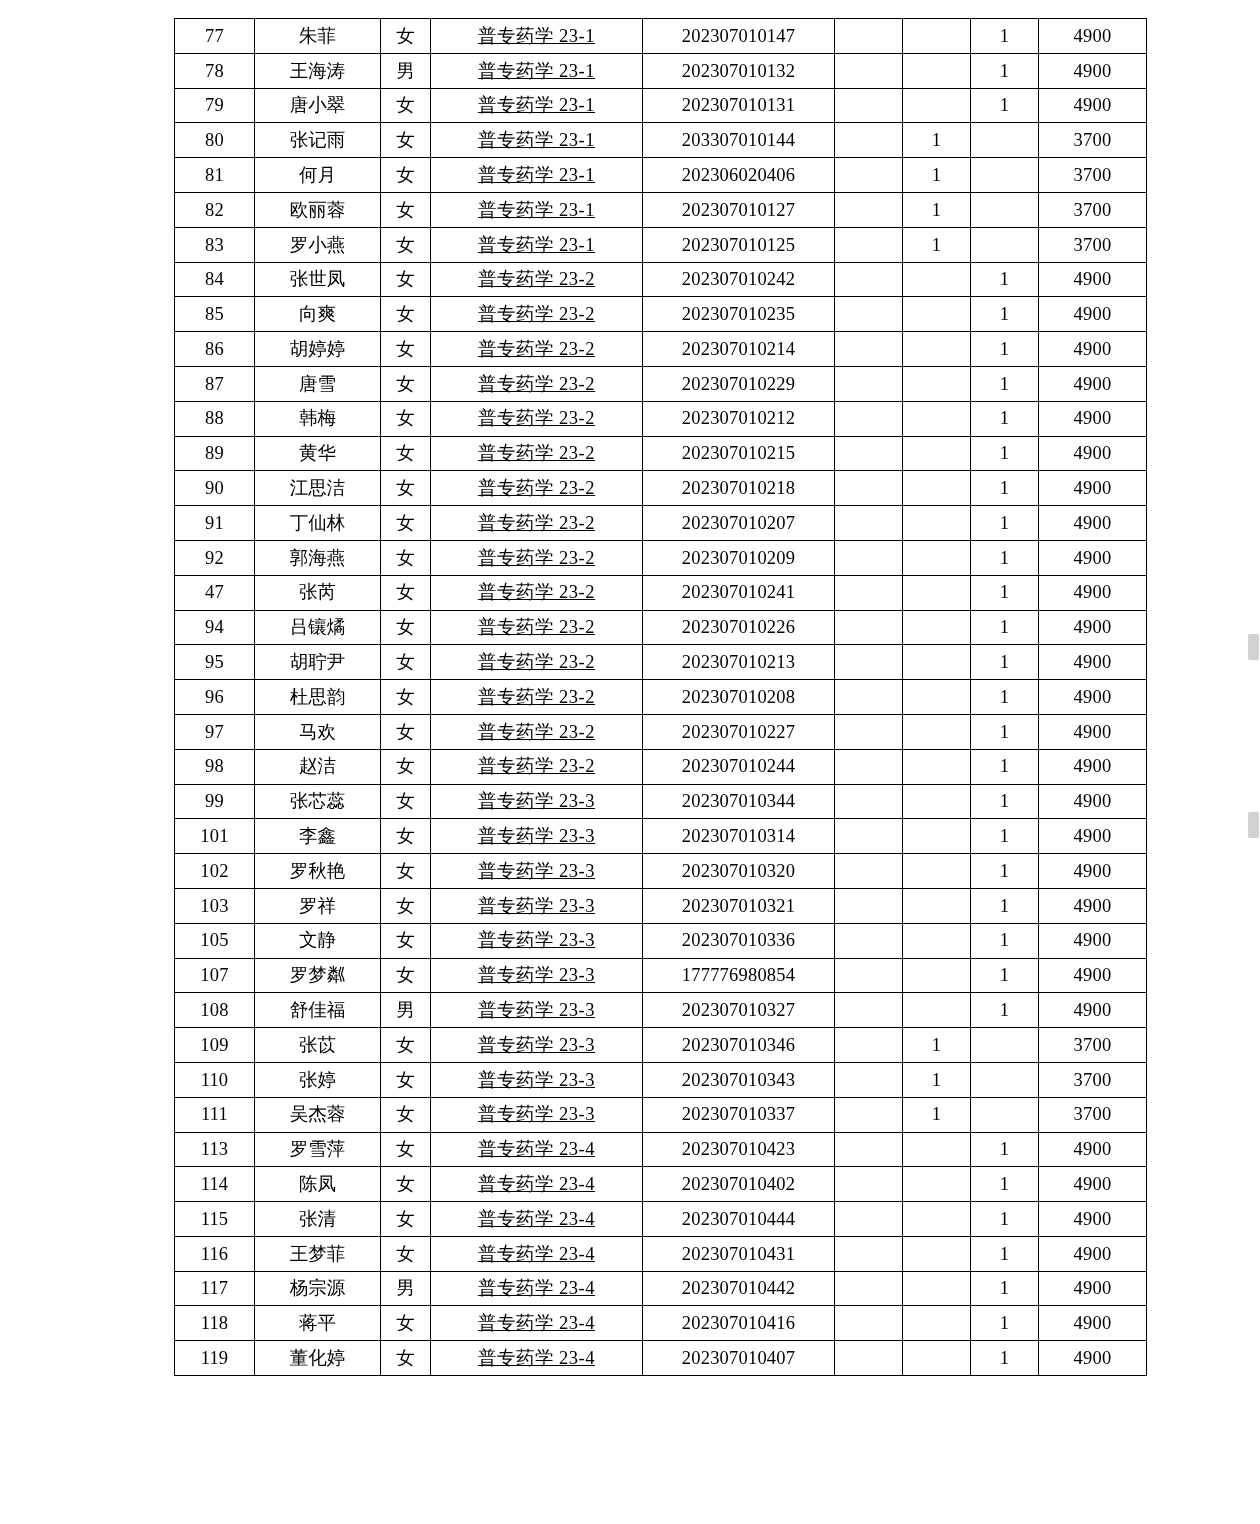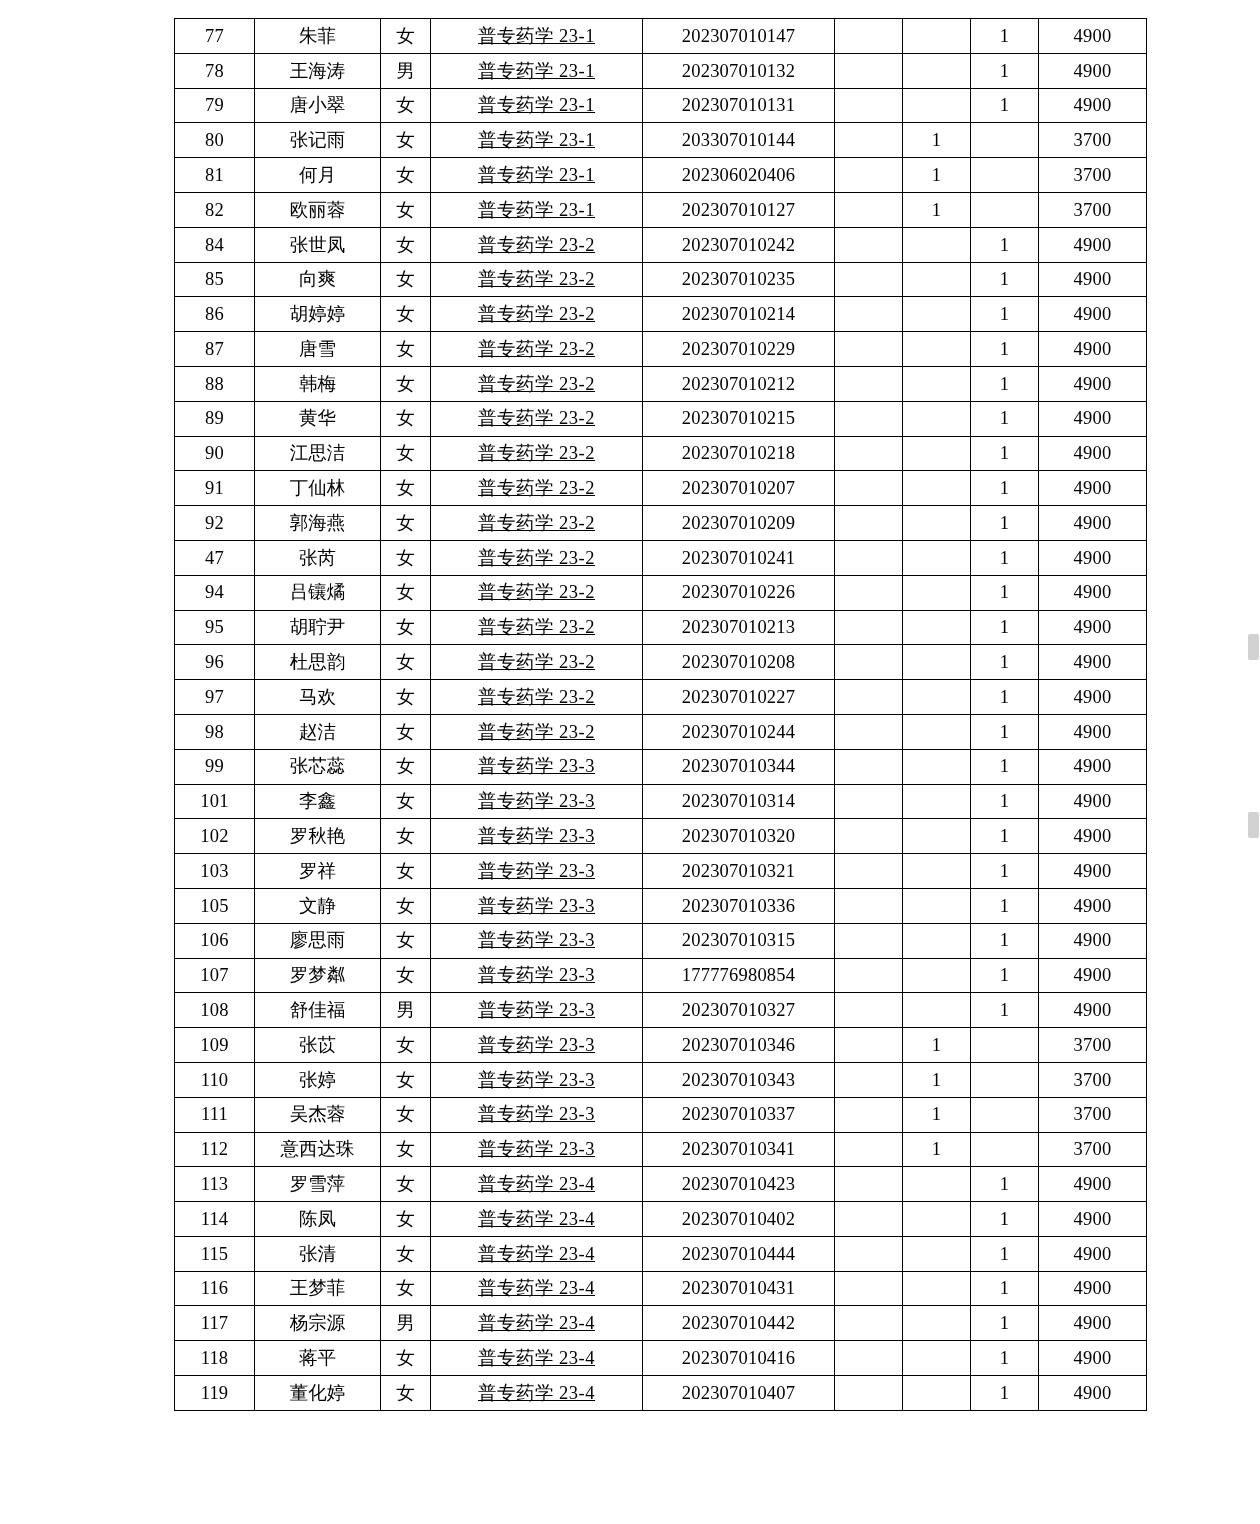--- a/index.html
+++ b/index.html
@@ -166,20 +166,31 @@
             <td>欧丽蓉</td>
             <td>女</td>
             <td class="cls">普专药学 23-1</td>
             <td class="num">202307010127</td>
             <td class="num"></td>
             <td class="num">1</td>
             <td class="num"></td>
             <td class="num">3700</td>
           </tr>
           <tr>
+            <td class="num">83</td>
+            <td>罗小燕</td>
+            <td>女</td>
+            <td class="cls">普专药学 23-1</td>
+            <td class="num">202307010125</td>
+            <td class="num"></td>
+            <td class="num">1</td>
+            <td class="num"></td>
+            <td class="num">3700</td>
+          </tr>
+          <tr>
             <td class="num">84</td>
             <td>张世凤</td>
             <td>女</td>
             <td class="cls">普专药学 23-2</td>
             <td class="num">202307010242</td>
             <td class="num"></td>
             <td class="num"></td>
             <td class="num">1</td>
             <td class="num">4900</td>
           </tr>
@@ -380,31 +391,20 @@
             <td class="num"></td>
             <td class="num">1</td>
             <td class="num">4900</td>
           </tr>
           <tr>
             <td class="num">105</td>
             <td>文静</td>
             <td>女</td>
             <td class="cls">普专药学 23-3</td>
             <td class="num">202307010336</td>
-            <td class="num"></td>
-            <td class="num"></td>
-            <td class="num">1</td>
-            <td class="num">4900</td>
-          </tr>
-          <tr>
-            <td class="num">106</td>
-            <td>廖思雨</td>
-            <td>女</td>
-            <td class="cls">普专药学 23-3</td>
-            <td class="num">202307010315</td>
             <td class="num"></td>
             <td class="num"></td>
             <td class="num">1</td>
             <td class="num">4900</td>
           </tr>
           <tr>
             <td class="num">107</td>
             <td>罗梦粼</td>
             <td>女</td>
             <td class="cls">普专药学 23-3</td>
@@ -446,31 +446,20 @@
             <td class="num">1</td>
             <td class="num"></td>
             <td class="num">3700</td>
           </tr>
           <tr>
             <td class="num">111</td>
             <td>吴杰蓉</td>
             <td>女</td>
             <td class="cls">普专药学 23-3</td>
             <td class="num">202307010337</td>
-            <td class="num"></td>
-            <td class="num">1</td>
-            <td class="num"></td>
-            <td class="num">3700</td>
-          </tr>
-          <tr>
-            <td class="num">112</td>
-            <td>意西达珠</td>
-            <td>女</td>
-            <td class="cls">普专药学 23-3</td>
-            <td class="num">202307010341</td>
             <td class="num"></td>
             <td class="num">1</td>
             <td class="num"></td>
             <td class="num">3700</td>
           </tr>
           <tr>
             <td class="num">113</td>
             <td>罗雪萍</td>
             <td>女</td>
             <td class="cls">普专药学 23-4</td>

